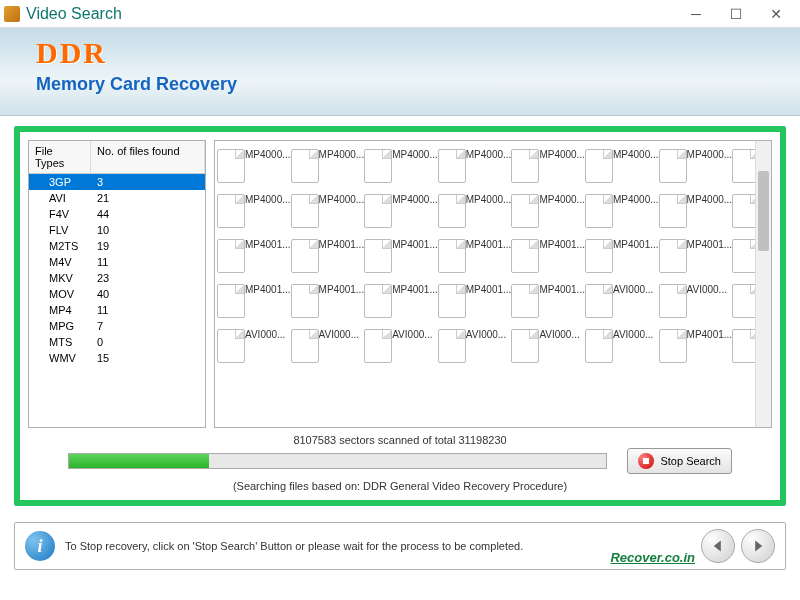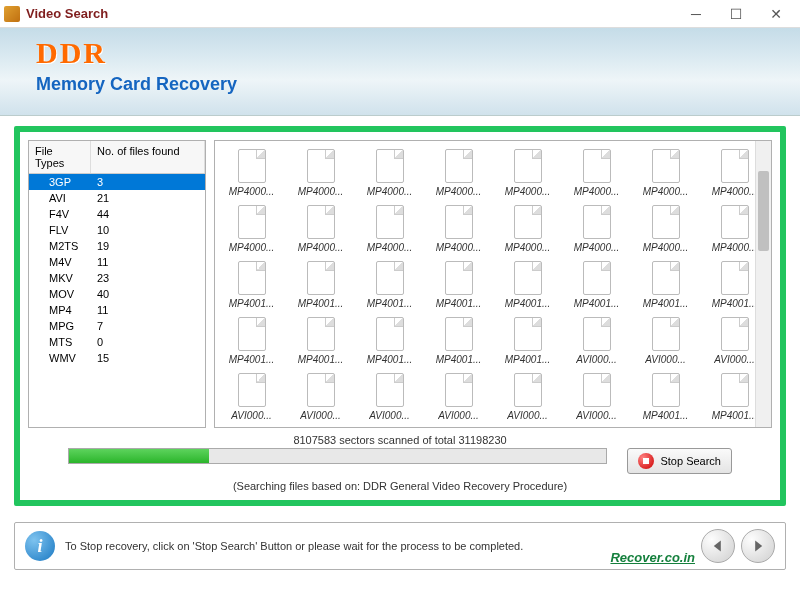--- a/index.html
+++ b/index.html
@@ -1,47 +1,47 @@
 <!DOCTYPE html>
 <html><head>
 <meta charset="utf-8">
 <style>
 * { box-sizing: border-box; margin: 0; padding: 0; }
 body { font-family: "Segoe UI", Tahoma, sans-serif; font-size: 11px; background: #fff; width: 800px; height: 600px; overflow: hidden; }
 .titlebar { height: 28px; display: flex; align-items: center; padding: 0 4px; background: #fff; border-bottom: 1px solid #ddd; }
 .titlebar-icon { width: 16px; height: 16px; background: linear-gradient(135deg,#e0a030,#c07010); border-radius: 2px; margin-right: 6px; }
-.titlebar-title { flex: 1; font-size: 13px; color: #7f1d1d; font-weight: bold; }
+.titlebar-title { flex: 1; font-size: 16px; color: #0f766e; }
 .win-controls { display: flex; }
 .win-btn { width: 40px; height: 24px; display: flex; align-items: center; justify-content: center; color: #555; font-size: 14px; cursor: pointer; }
 .banner { height: 88px; background: linear-gradient(180deg,#c5dce8 0%,#d8e8f0 30%,#eef5f8 60%,#d0e2ec 100%); position: relative; padding: 8px 36px; border-bottom: 1px solid #bcc; }
 .logo-ddr { font-family: Georgia, serif; font-size: 30px; font-weight: bold; color: #ff6a00; letter-spacing: 2px; text-shadow: 1px 1px 0 #fff; }
 .banner-sub { font-size: 18px; font-weight: bold; color: #1565c0; margin-top: 4px; }
 .content { padding: 10px 14px; }
 .main-box { border: 6px solid #22c55e; border-radius: 2px; padding: 8px; height: 380px; display: flex; flex-direction: column; }
 .panels { display: flex; gap: 8px; flex: 1; min-height: 0; }
 .table-box { width: 178px; border: 1px solid #b0b0b0; background: #fff; overflow: hidden; display: flex; flex-direction: column; }
 .thead { display: flex; background: #f7f7f7; border-bottom: 1px solid #ccc; font-size: 11px; }
 .th { padding: 4px 6px; border-right: 1px solid #ddd; }
 .th1 { width: 62px; } .th2 { flex: 1; }
 .tbody { flex: 1; overflow: hidden; }
 .trow { display: flex; font-size: 11px; }
 .trow.selected { background: #0078d7; color: #fff; }
 .td { padding: 2px 6px; }
 .td1 { width: 62px; padding-left: 20px; } .td2 { flex: 1; }
 .files-box { flex: 1; border: 1px solid #b0b0b0; background: #fff; overflow: hidden; padding: 4px 2px; position: relative; }
 .files-grid { display: grid; grid-template-columns: repeat(8,1fr); gap: 0; }
-.file-item { display: flex; flex-direction: column; align-items: center; padding: 4px 0; font-style: italic; }
+.file-item { display: flex; flex-direction: row; padding: 4px 0; }
 .file-icon { width: 28px; height: 34px; border: 1px solid #bbb; border-radius: 2px; background: #fff; position: relative; margin-bottom: 3px; }
 .file-icon::before { content: ""; position: absolute; top: 0; right: 0; width: 8px; height: 8px; background: linear-gradient(135deg,#fff 50%,#ddd 50%); border-left: 1px solid #ccc; border-bottom: 1px solid #ccc; }
 .file-label { font-size: 10px; color: #333; white-space: nowrap; overflow: hidden; text-overflow: ellipsis; max-width: 56px; }
 .scroll-stub { position: absolute; right: 0; top: 0; bottom: 0; width: 16px; background: #f0f0f0; border-left: 1px solid #ddd; }
 .scroll-thumb { position: absolute; top: 30px; left: 2px; right: 2px; height: 80px; background: #c0c0c0; border-radius: 2px; }
 .progress-area { margin-top: 6px; padding: 0 40px; }
 .sectors-text { text-align: center; font-size: 11px; color: #333; margin-bottom: 2px; }
-.progress-row { display: flex; gap: 20px; }
+.progress-row { display: flex; align-items: center; gap: 20px; }
 .prog-outer { flex: 1; height: 16px; border: 1px solid #aaa; background: #e8e8e8; position: relative; }
 .prog-inner { height: 100%; width: 26%; background: linear-gradient(180deg,#5dd35d,#2bb52b); }
 .stop-btn { display: flex; align-items: center; gap: 6px; padding: 4px 10px; border: 1px solid #999; border-radius: 3px; background: linear-gradient(#fafafa,#e4e4e4); cursor: pointer; font-size: 11px; }
 .stop-icon { width: 16px; height: 16px; border-radius: 50%; background: radial-gradient(circle at 30% 30%,#ff8080,#cc0000); display: flex; align-items: center; justify-content: center; }
 .stop-icon::after { content: ""; width: 6px; height: 6px; background: #fff; }
 .procedure-text { text-align: center; font-size: 11px; color: #333; margin-top: 6px; }
 .footer { margin: 6px 14px 0; border: 1px solid #b0b0b0; border-radius: 2px; padding: 6px 10px; display: flex; align-items: center; gap: 10px; position: relative; }
 .info-icon { width: 30px; height: 30px; border-radius: 50%; background: radial-gradient(circle at 30% 30%,#7ec3ef,#1a78c2); color: #fff; display: flex; align-items: center; justify-content: center; font-size: 18px; font-weight: bold; font-style: italic; font-family: Georgia,serif; }
 .footer-text { flex: 1; font-size: 11px; color: #333; }
 .nav-btns { display: flex; gap: 6px; }

